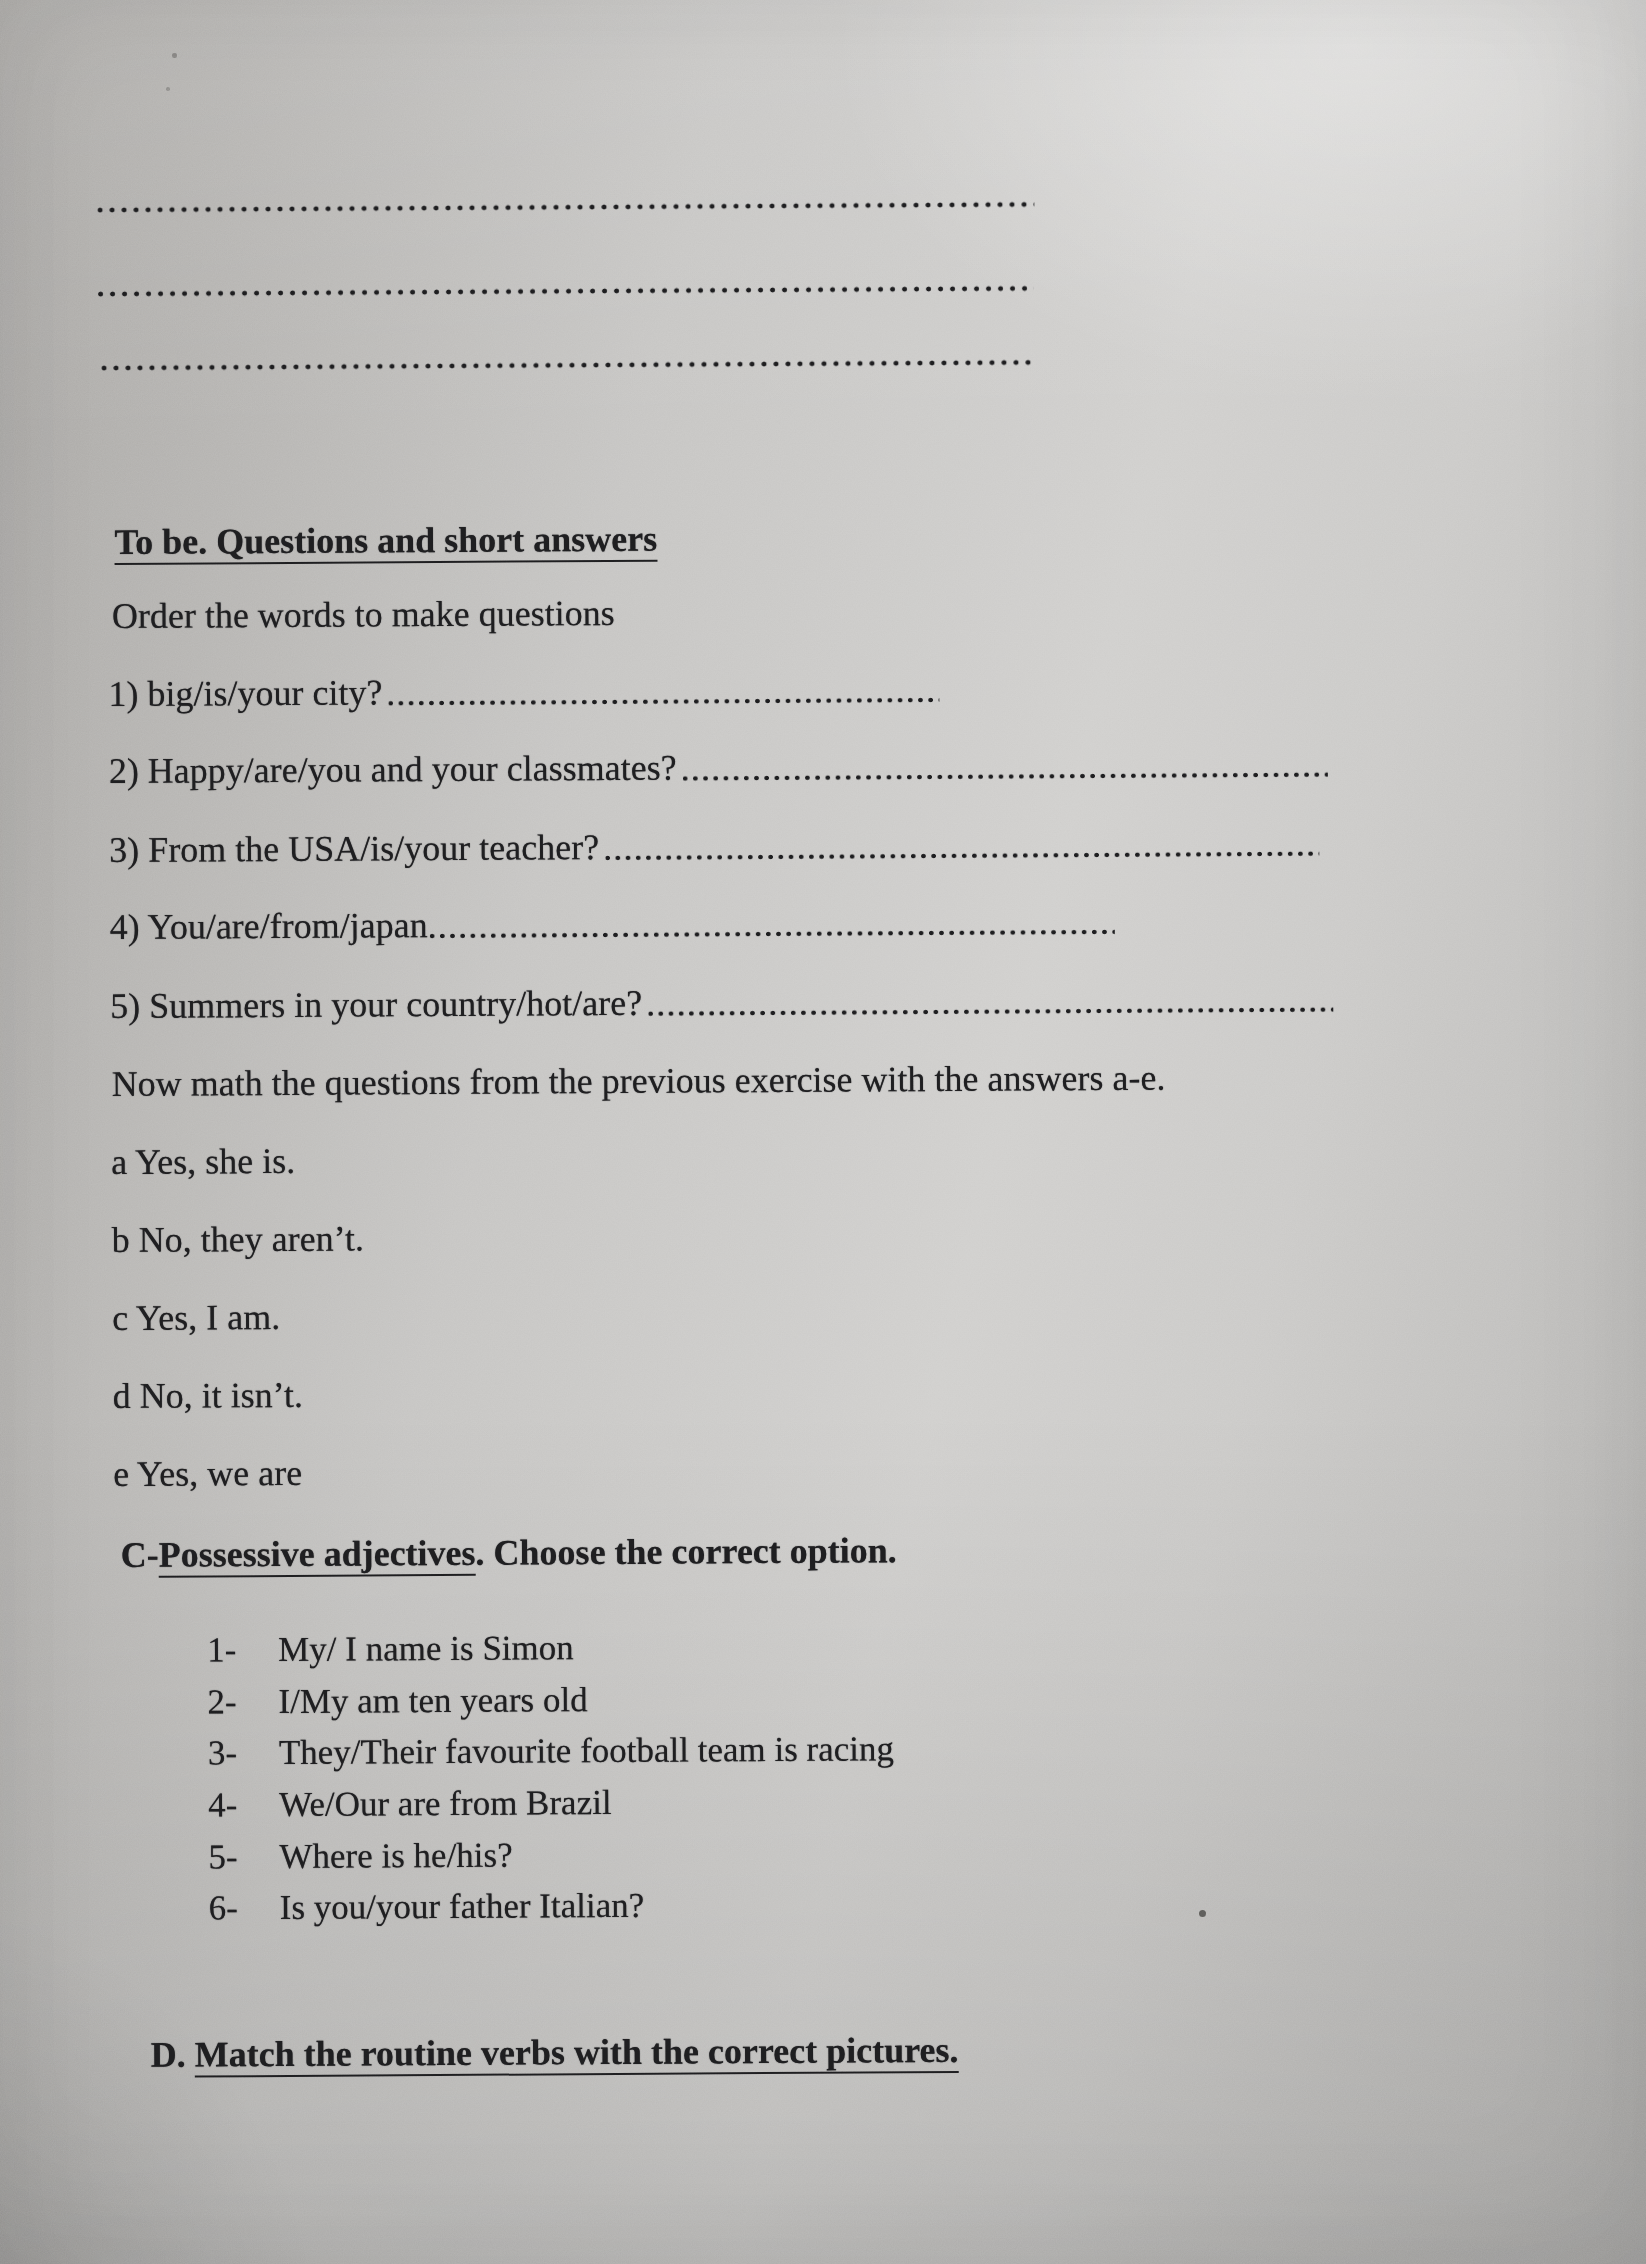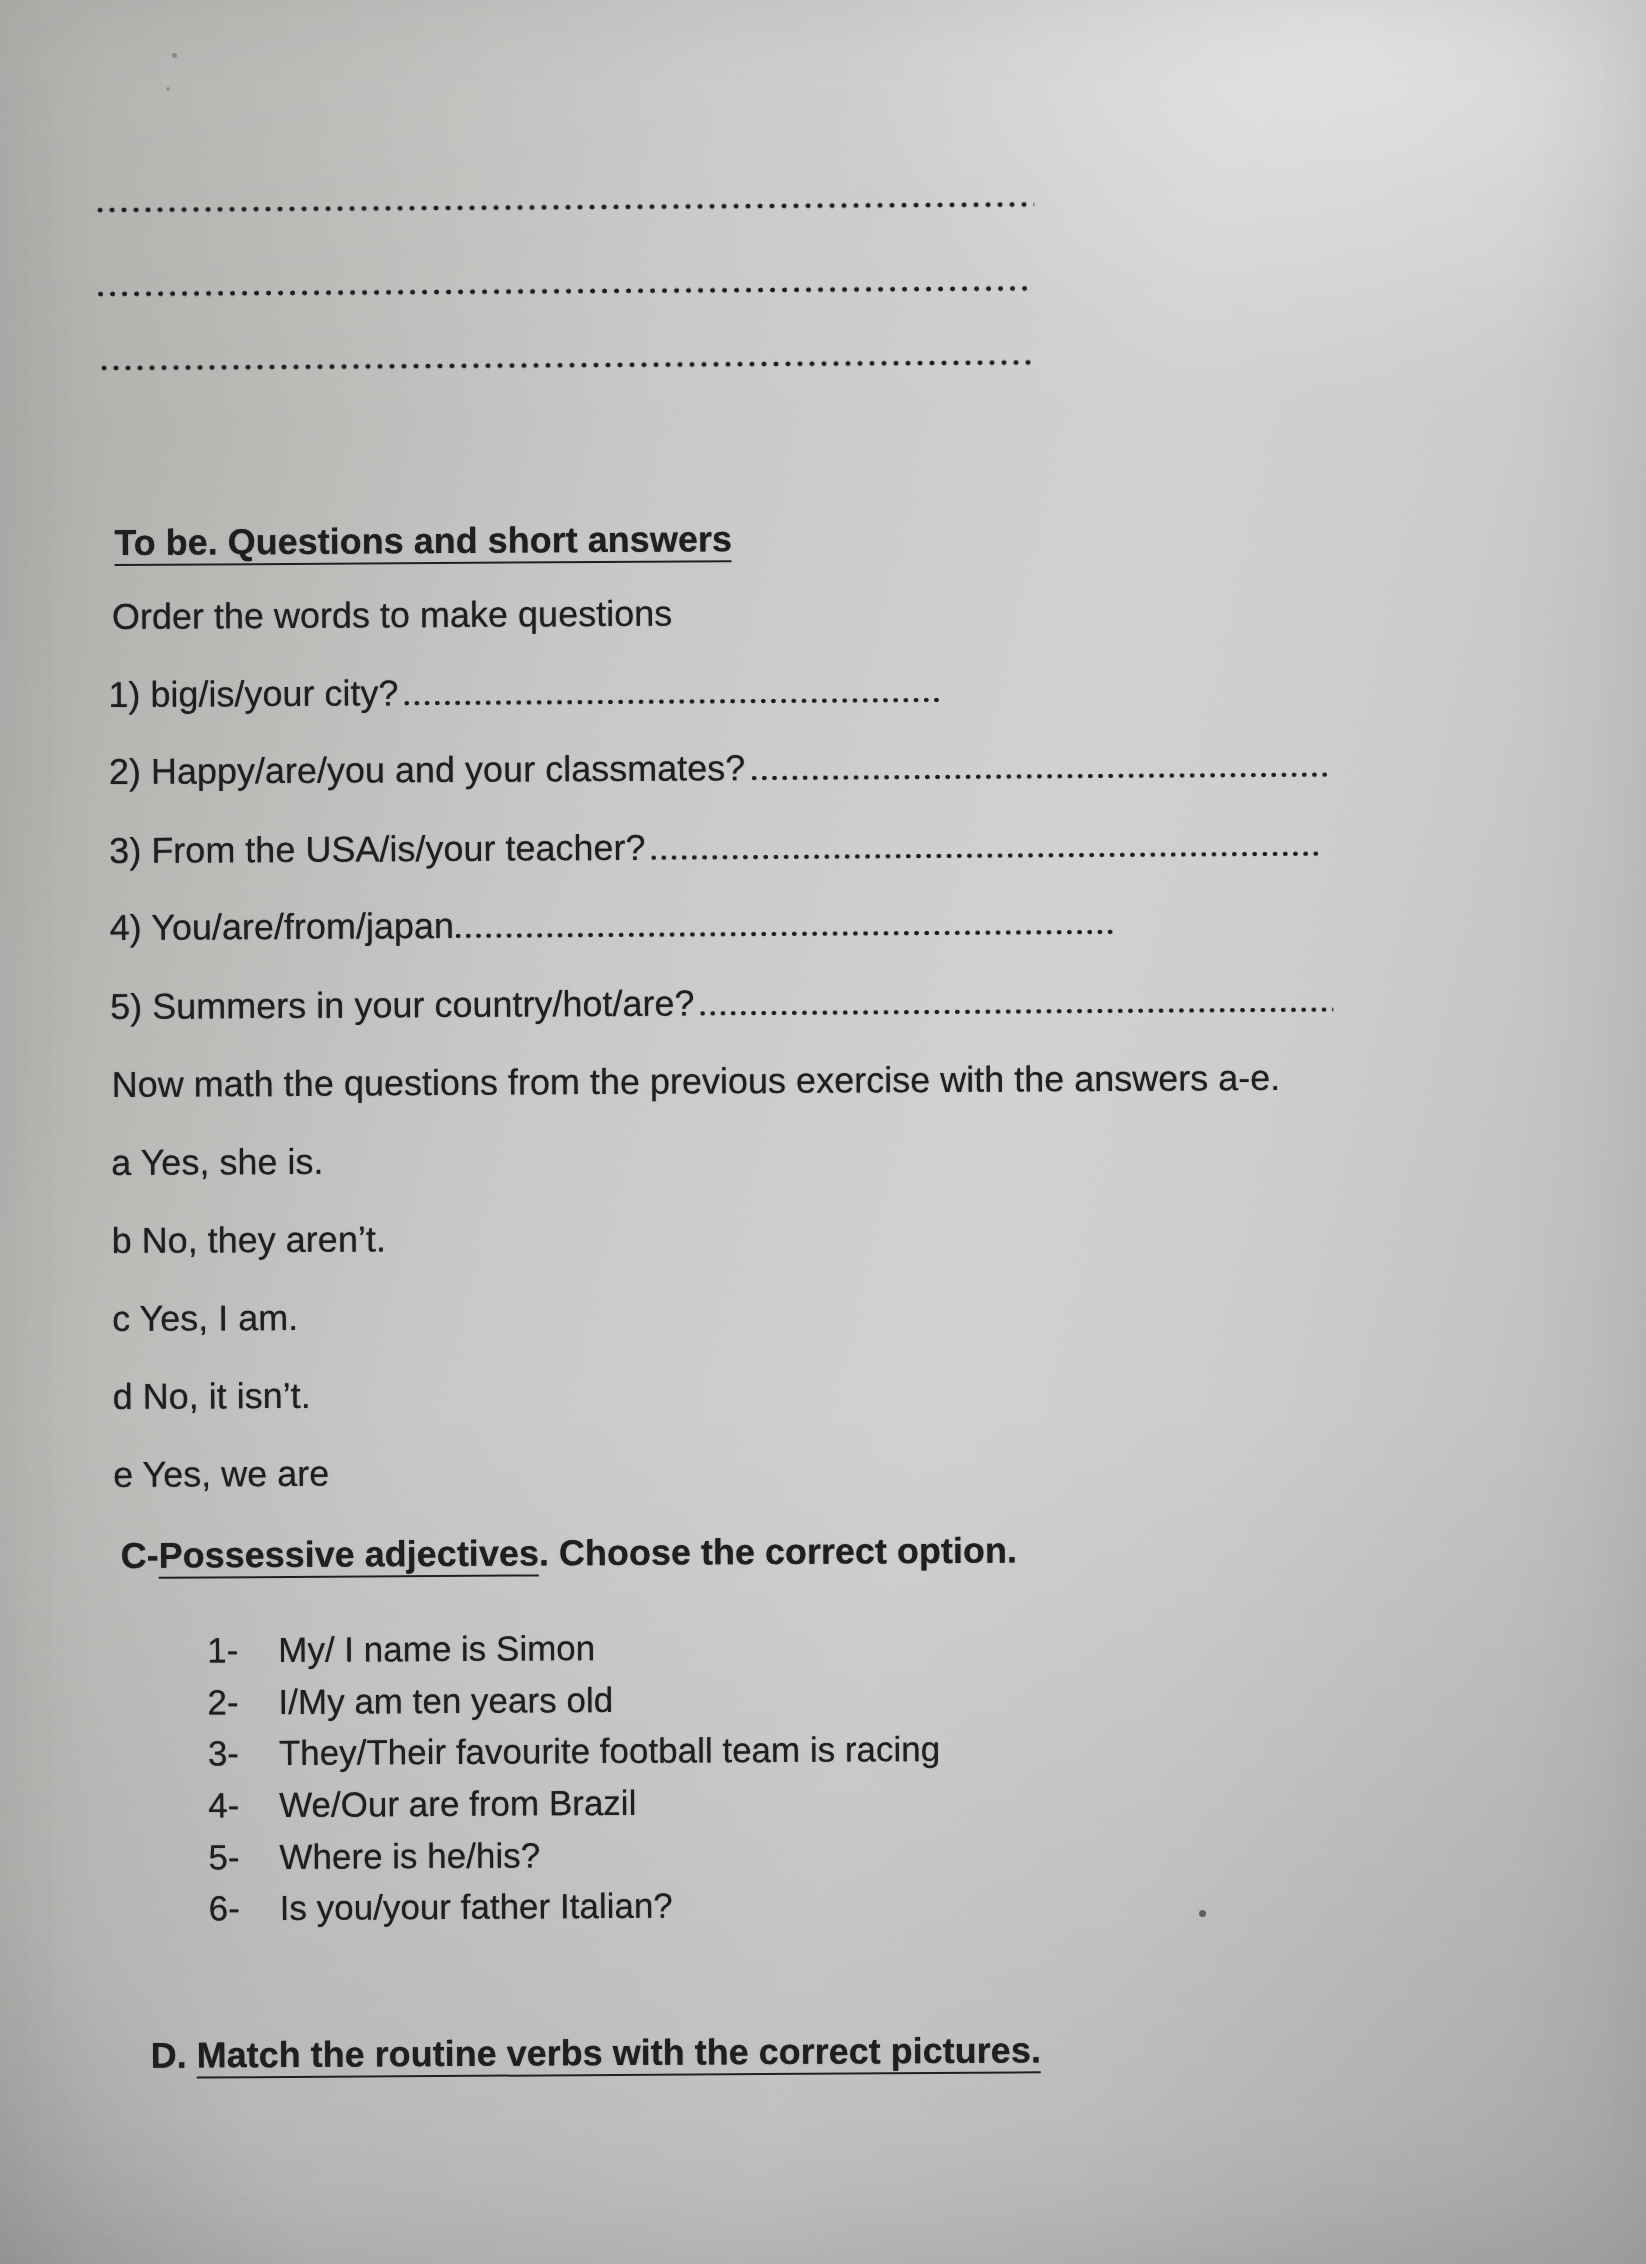--- a/index.html
+++ b/index.html
@@ -1,20 +1,20 @@
 <!DOCTYPE html>
 <html style="font-size:14.3px"><head>
 <meta charset="utf-8">
 <style>
   html,body{margin:0;padding:0;background:#8f8e8c;}
   .page{
     position:relative;
     width:1647px;height:2264px;
     overflow:hidden;
-    font-family:Liberation Sans, sans-serif;
+    font-family:Liberation Serif, serif;
     background:
       radial-gradient(802px 535px at 82% 2%, rgba(255,255,255,.33), rgba(255,255,255,0) 65%),
       radial-gradient(713px 802px at -6% 105%, rgba(0,0,0,.13), rgba(0,0,0,0) 60%),
       linear-gradient(to bottom, rgba(255,255,255,.08), rgba(255,255,255,0) 20%, rgba(0,0,0,0) 62%, rgba(0,0,0,.10) 100%),
       linear-gradient(103deg, #a8a6a3, #c6c5c3 34%, #d0cfcd 58%, #cbcac8 72%, #b4b3b1 100%);
     box-shadow: inset -36px -53px 125px rgba(0,0,0,.06), inset 27px 18px 98px rgba(0,0,0,.04);
   }
   .grain{position:absolute;inset:0;opacity:.38;mix-blend-mode:overlay;pointer-events:none;}
   .content{
     position:absolute;inset:0;

